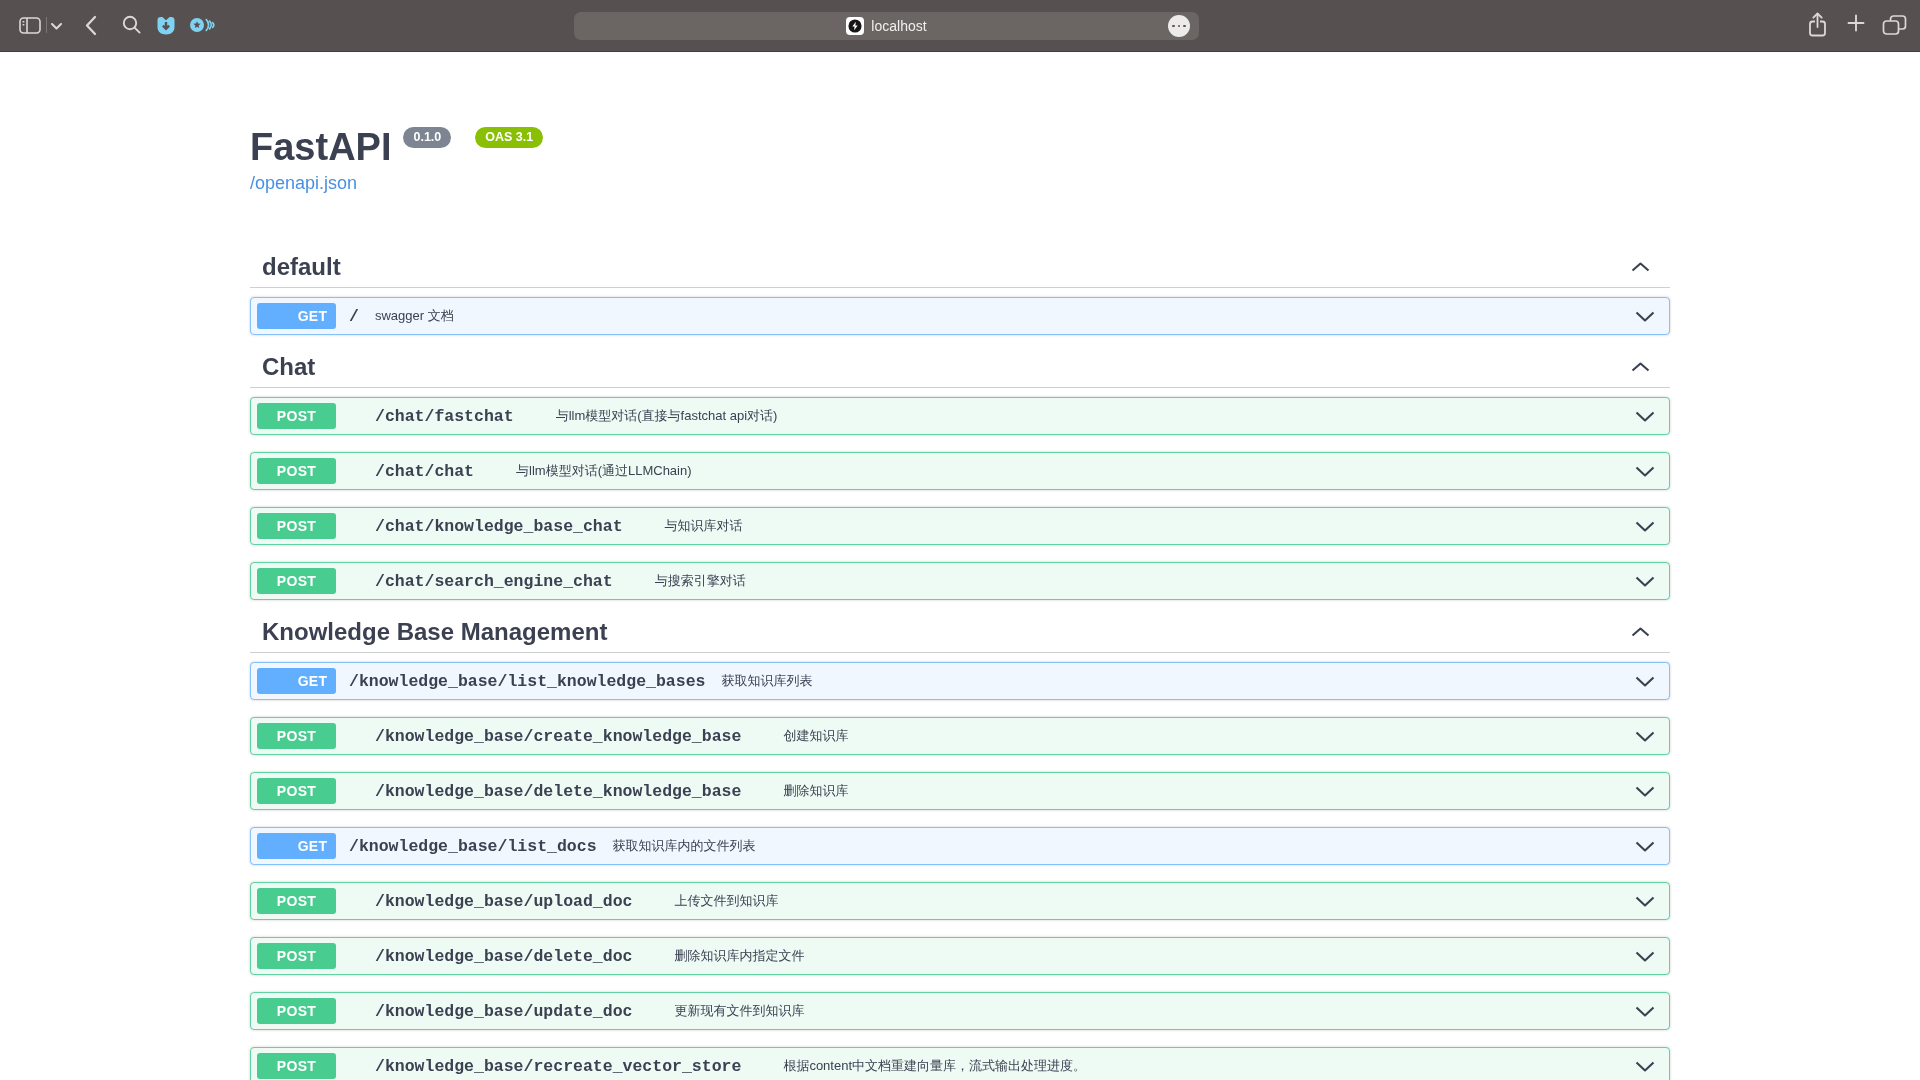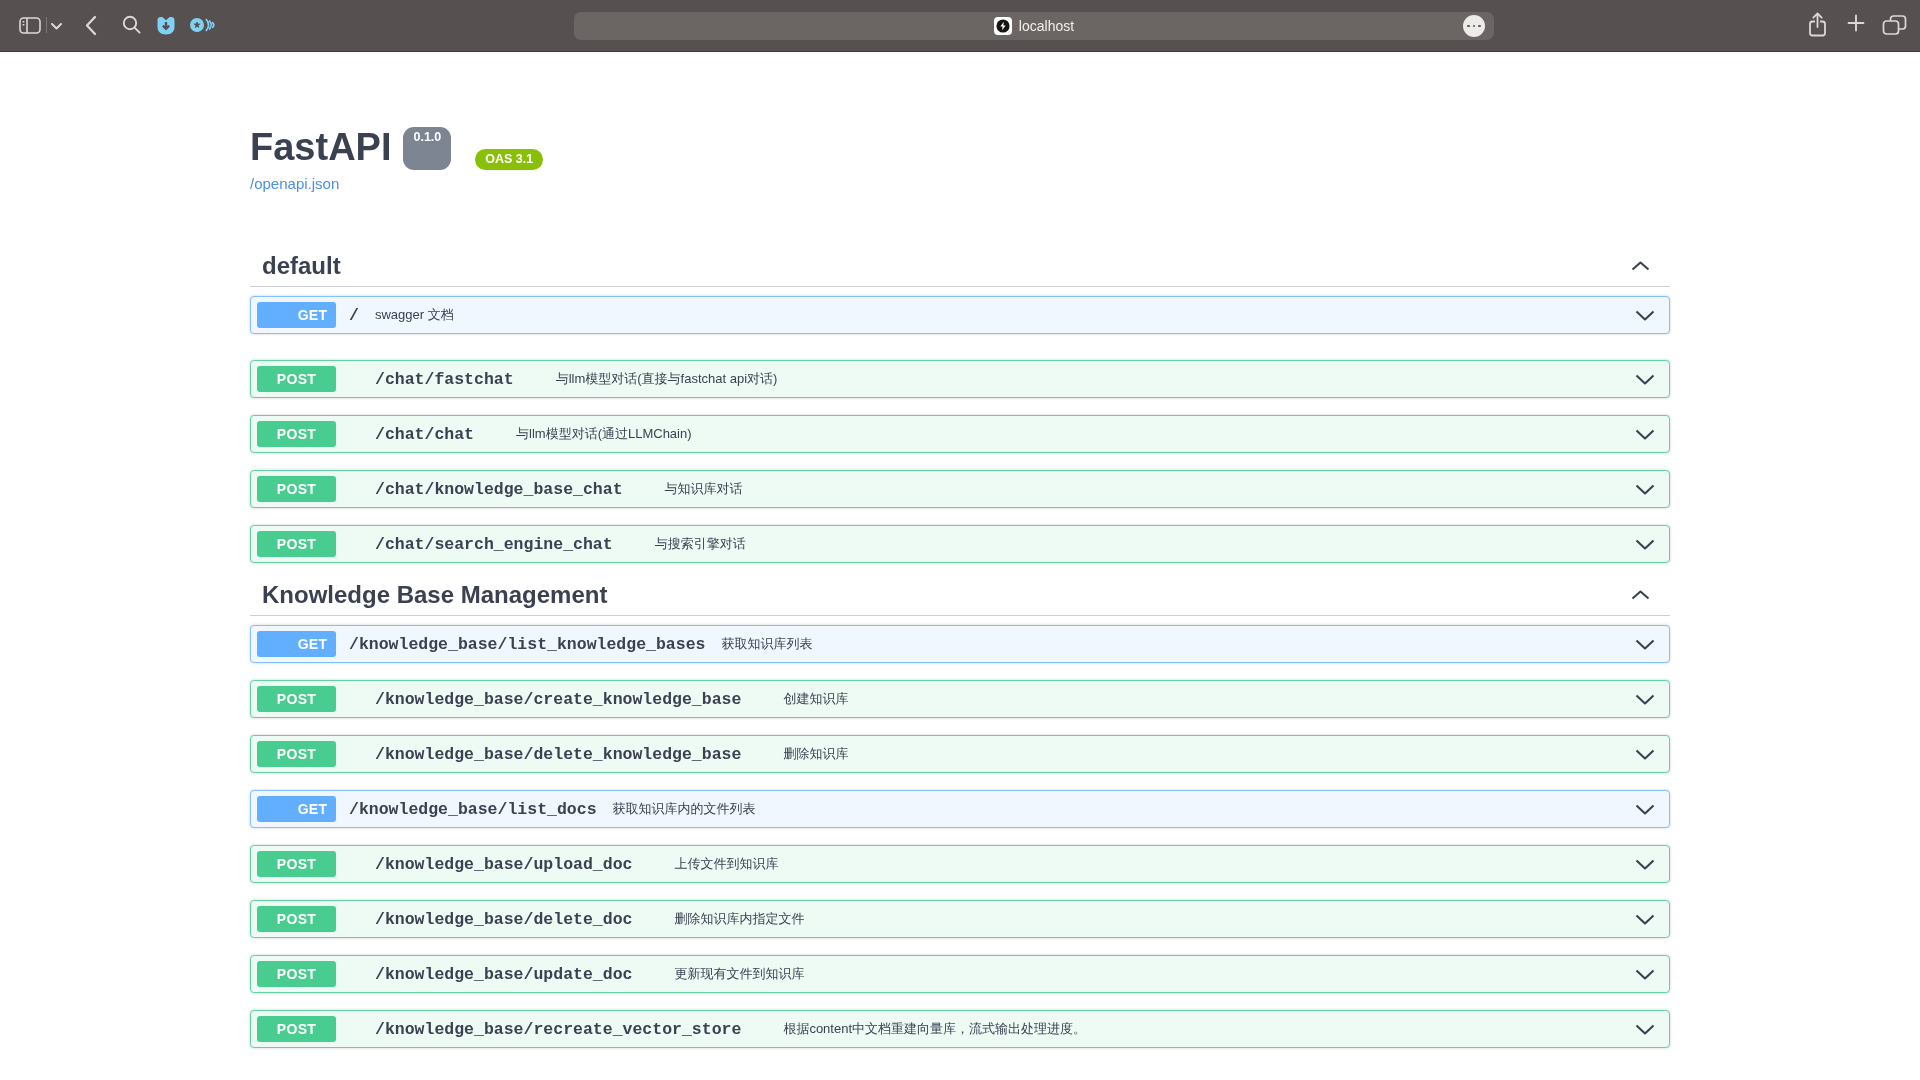--- a/index.html
+++ b/index.html
@@ -17,21 +17,21 @@
     width: 1920px; height: 52px;
     background: var(--toolbar-bg, #565150);
     border-bottom: 1px solid rgba(0,0,0,.25);
   }
   .tb { position: absolute; color: var(--toolbar-icon, #dbd8d6); background: none; border: none; cursor: default; }
   .tb svg { display: block; }
   .tb-sep { position: absolute; left: 46px; top: 17px; width: 1px; height: 16px; background: rgba(255,255,255,.22); }
 
   .address-bar {
     position: absolute; left: 574px; top: 12px;
-    width: 920px; height: 28px; border-radius: 7px;
+    width: 625px; height: 28px; border-radius: 7px;
     background: var(--address-bar-bg, #6b6663);
     display: flex; align-items: center; justify-content: center; gap: 7px;
   }
   .favicon {
     width: 18px; height: 18px; border-radius: 4px; background: #fff;
     display: flex; align-items: center; justify-content: center; flex: 0 0 auto;
   }
   .url-text { font-size: 14px; color: var(--url-text, #f1efed); line-height: 16px; }
   .reader-btn {
     position: absolute; right: 9px; top: 3px; width: 22px; height: 22px;
@@ -46,22 +46,22 @@
 
   .info { padding-top: 74px; }
   .title-row { display: flex; align-items: flex-start; }
   .api-title { font-size: 38px; line-height: 42px; font-weight: 700; color: var(--heading, #3b4151); }
   .badges { display: flex; gap: 24px; margin-left: 12px; margin-top: 1px; }
   .badge {
     font-size: 12.5px; font-weight: 700; color: #fff;
     padding: 4px 10px; border-radius: 11px; line-height: 13px; white-space: nowrap;
   }
   .badge.version { background: var(--version-badge-bg, #7d8492); }
-  .badge.oas { background: var(--oas-badge-bg, #89bf04); margin-top: 22px; }
-  .spec-link { display: inline-block; margin-top: 5px; font-size: 15px; color: var(--link, #4990e2); text-decoration: none; }
+  .badge.oas { background: var(--oas-badge-bg, #89bf04); }
+  .spec-link { display: inline-block; margin-top: 5px; font-size: 18px; color: var(--link, #4990e2); text-decoration: none; }
 
   #sections { margin-top: 58px; }
   .tag-section + .tag-section { margin-top: 13px; }
   .tag-header {
     display: flex; align-items: center; justify-content: space-between;
     padding: 0 20px 5px 12px;
     border-bottom: 1px solid var(--divider, rgba(59,65,81,.25));
     cursor: pointer;
   }
   .tag-header h3 { font-size: 24px; line-height: 30px; font-weight: 700; color: var(--heading, #3b4151); }
@@ -213,20 +213,28 @@
               <span class="summary">swagger 文档</span>
               <button class="arrow-btn op-arrow">
                 <svg width="20" height="11" viewBox="0 0 20 11">
                   <path d="M1.5 1.5 L10 9.5 L18.5 1.5" fill="none" stroke="#3b4151" stroke-width="2.1" stroke-linejoin="round"></path>
                 </svg>
               </button>
             </div>
           </div>
         </section>
         <section class="tag-section">
+          <div class="tag-header">
+            <h3>Chat</h3>
+            <button class="arrow-btn">
+              <svg width="19" height="10" viewBox="0 0 19 10">
+                <path d="M1.5 8.5 L9.5 1.5 L17.5 8.5" fill="none" stroke="#3b4151" stroke-width="2.1" stroke-linejoin="round"></path>
+              </svg>
+            </button>
+          </div>
           <div class="ops">
             <div class="opblock post">
               <span class="method">POST</span>
               <span class="path">/chat/fastchat</span>
               <span class="summary">与llm模型对话(直接与fastchat api对话)</span>
               <button class="arrow-btn op-arrow">
                 <svg width="20" height="11" viewBox="0 0 20 11">
                   <path d="M1.5 1.5 L10 9.5 L18.5 1.5" fill="none" stroke="#3b4151" stroke-width="2.1" stroke-linejoin="round"></path>
                 </svg>
               </button>

